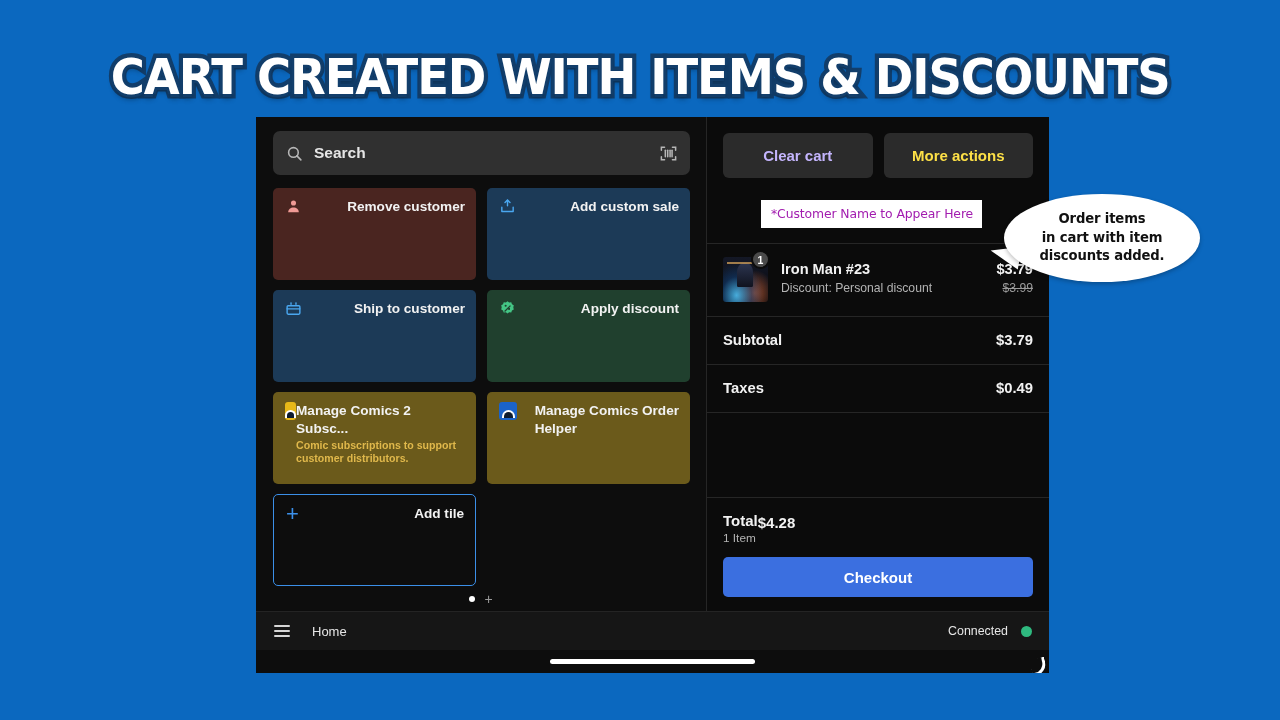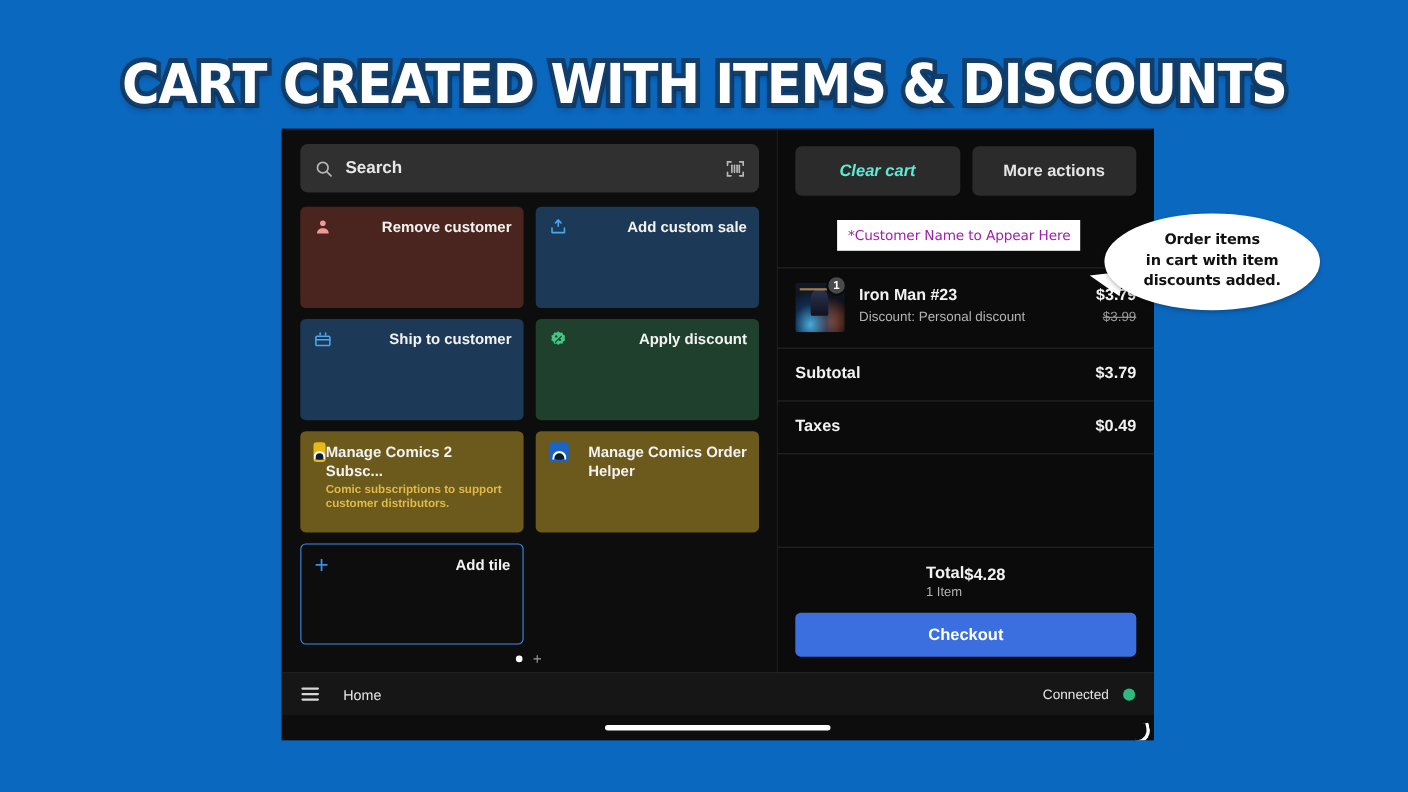--- a/index.html
+++ b/index.html
@@ -165,22 +165,22 @@
     flex: none;
   }
   .action-btn {
     flex: 1 1 0;
     height: 45px;
     background: #2b2b2b;
     border-radius: 6px;
     display: flex; align-items: center; justify-content: center;
     font-size: 15px; font-weight: bold;
   }
-  .action-btn.clear { color: #5eead4; font-style: italic; }
-  .action-btn.more  { color: #e5e5e5; }
+  .action-btn.clear { color: #c4b5fd; }
+  .action-btn.more  { color: #fde047; }
 
   .customer-row {
     padding: 22px 16px 0 16px;
     flex: none; position: relative;
   }
   .customer-chip {
     display: inline-block;
     background: #ffffff;
     color: #a21caf;
     font-family: "DejaVu Sans", sans-serif;
@@ -258,21 +258,21 @@
   .total-row .tr-value { color: #f2f2f2; font-size: 14.8px; font-weight: bold; }
 
   .cart-spacer { flex: 1 1 auto; min-height: 0; }
 
   .cart-footer {
     flex: none;
     border-top: 1px solid #262626;
     padding: 14px 16px 14px 16px;
   }
   .grand-row {
-    display: flex; align-items: flex-start; justify-content: center;
+    display: flex; align-items: flex-start; justify-content: flex-start;
   }
   .grand-label { color: #f2f2f2; font-size: 15px; font-weight: bold; }
   .grand-count { color: #b3b3b3; font-size: 11.8px; margin-top: 2px; }
   .grand-value { color: #f2f2f2; font-size: 15px; font-weight: bold; padding-top: 2px; }
   .checkout-btn {
     margin-top: 12px;
     height: 40px;
     background: #3b6fe0;
     border-radius: 5px;
     color: #ffffff;

